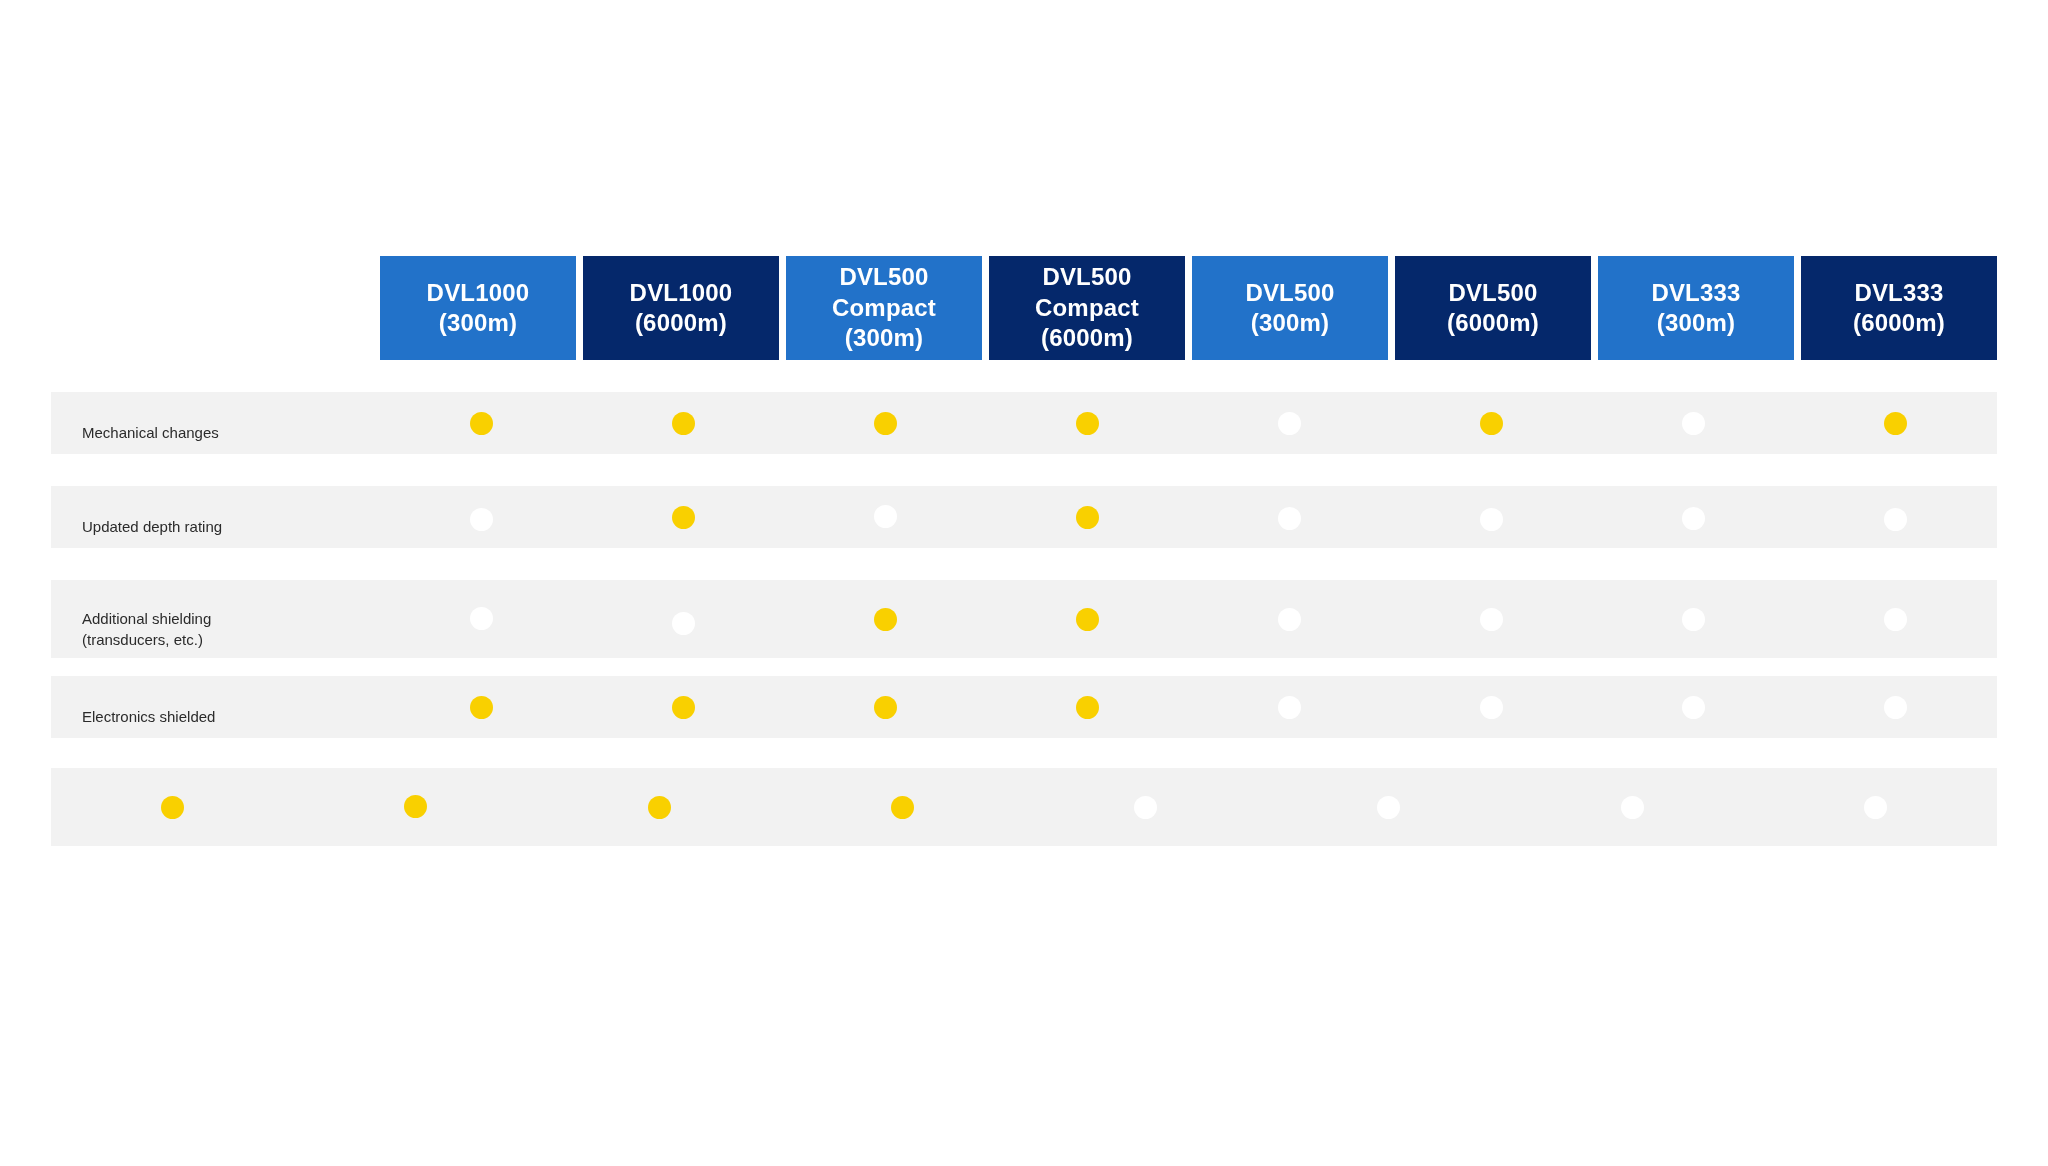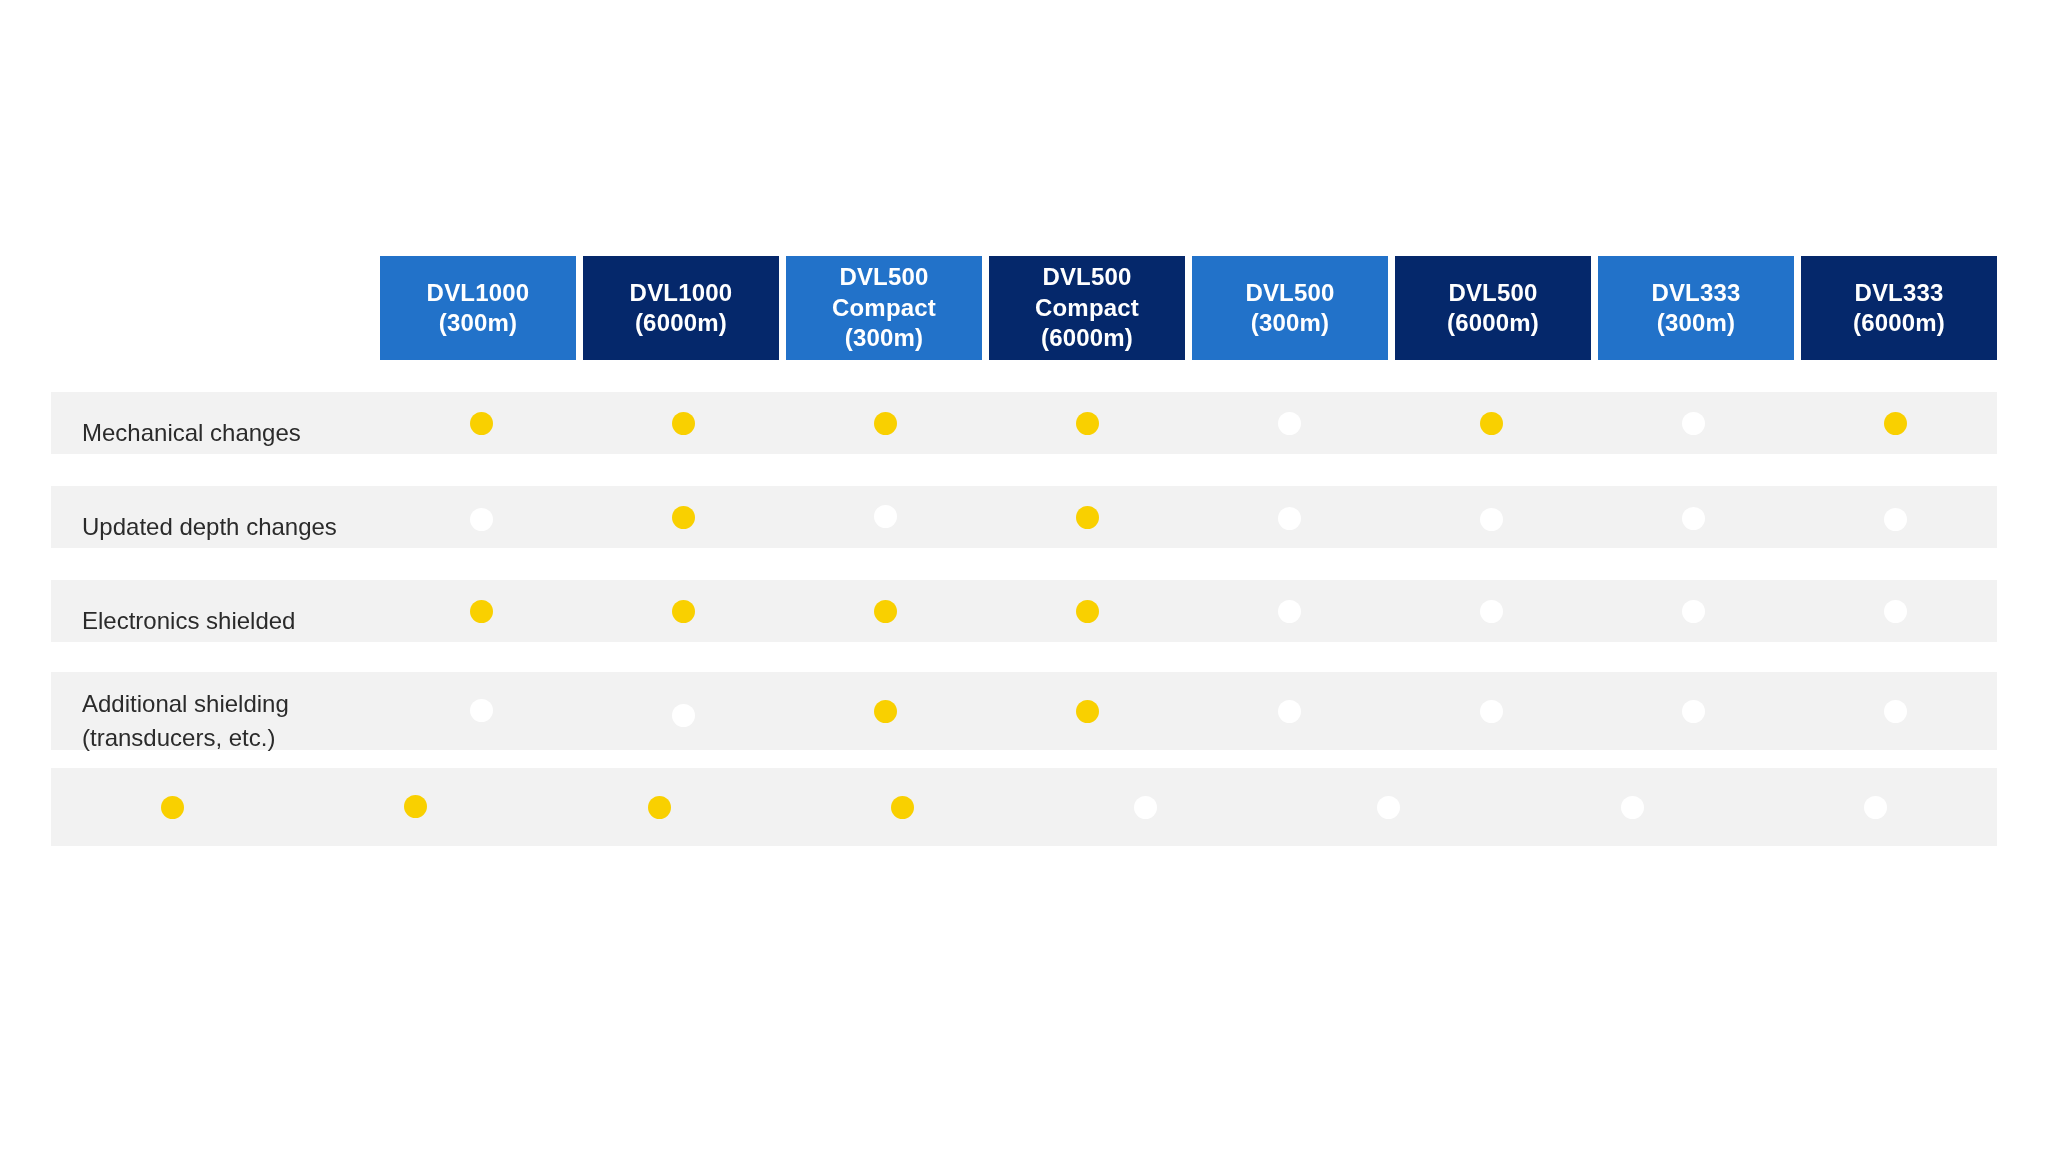--- a/index.html
+++ b/index.html
@@ -70,21 +70,21 @@
   .data-row.r2 { height: 62px; margin-bottom: 32px; }
   .data-row.r3 { height: 62px; margin-bottom: 30px; }
   .data-row.r4 { height: 78px; margin-bottom: 18px; }
   .data-row.r5 { height: 78px; margin-bottom: 0px; }
 
   .row-label {
     width: 329px;
     flex: 0 0 329px;
     box-sizing: border-box;
     padding-left: 31px;
-    font-size: 24px;
+    font-size: 15px;
     color: #2b2b2b;
     line-height: 1.42;
     font-weight: 400;
     white-space: pre-line;
     margin-top: 20px;
   }
 
   .cells {
     flex: 1 1 auto;
     display: flex;
@@ -200,59 +200,30 @@
           </div>
           <div class="cell">
             <span class="dot off"></span>
           </div>
           <div class="cell">
             <span class="dot on"></span>
           </div>
         </div>
       </div>
       <div class="data-row r2">
-        <div class="row-label">Updated depth changes</div>
-        <div class="cells">
-          <div class="cell">
-            <span class="dot off"></span>
-          </div>
-          <div class="cell">
-            <span class="dot on"></span>
-          </div>
-          <div class="cell">
-            <span class="dot off"></span>
-          </div>
-          <div class="cell">
-            <span class="dot on"></span>
-          </div>
-          <div class="cell">
-            <span class="dot off"></span>
-          </div>
-          <div class="cell">
-            <span class="dot off"></span>
-          </div>
-          <div class="cell">
-            <span class="dot off"></span>
-          </div>
-          <div class="cell">
-            <span class="dot off"></span>
-          </div>
-        </div>
-      </div>
-      <div class="data-row r3">
-        <div class="row-label">Electronics shielded</div>
-        <div class="cells">
-          <div class="cell">
-            <span class="dot on"></span>
-          </div>
-          <div class="cell">
-            <span class="dot on"></span>
-          </div>
-          <div class="cell">
-            <span class="dot on"></span>
+        <div class="row-label">Updated depth rating</div>
+        <div class="cells">
+          <div class="cell">
+            <span class="dot off"></span>
+          </div>
+          <div class="cell">
+            <span class="dot on"></span>
+          </div>
+          <div class="cell">
+            <span class="dot off"></span>
           </div>
           <div class="cell">
             <span class="dot on"></span>
           </div>
           <div class="cell">
             <span class="dot off"></span>
           </div>
           <div class="cell">
             <span class="dot off"></span>
           </div>
@@ -287,20 +258,49 @@
             <span class="dot off"></span>
           </div>
           <div class="cell">
             <span class="dot off"></span>
           </div>
           <div class="cell">
             <span class="dot off"></span>
           </div>
         </div>
       </div>
+      <div class="data-row r3">
+        <div class="row-label">Electronics shielded</div>
+        <div class="cells">
+          <div class="cell">
+            <span class="dot on"></span>
+          </div>
+          <div class="cell">
+            <span class="dot on"></span>
+          </div>
+          <div class="cell">
+            <span class="dot on"></span>
+          </div>
+          <div class="cell">
+            <span class="dot on"></span>
+          </div>
+          <div class="cell">
+            <span class="dot off"></span>
+          </div>
+          <div class="cell">
+            <span class="dot off"></span>
+          </div>
+          <div class="cell">
+            <span class="dot off"></span>
+          </div>
+          <div class="cell">
+            <span class="dot off"></span>
+          </div>
+        </div>
+      </div>
       <div class="data-row r5">
         <div class="cells">
           <div class="cell">
             <span class="dot on"></span>
           </div>
           <div class="cell">
             <span class="dot on"></span>
           </div>
           <div class="cell">
             <span class="dot on"></span>

